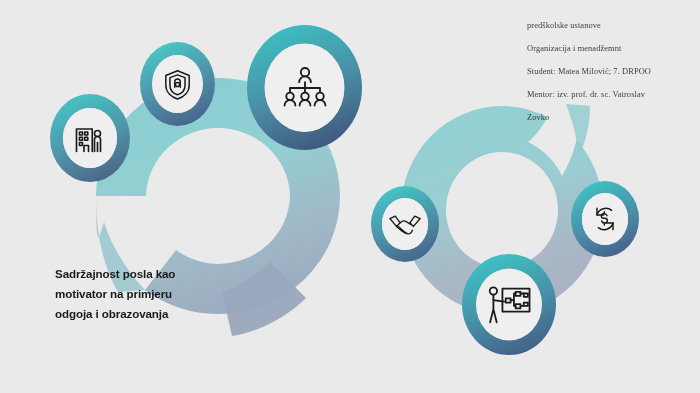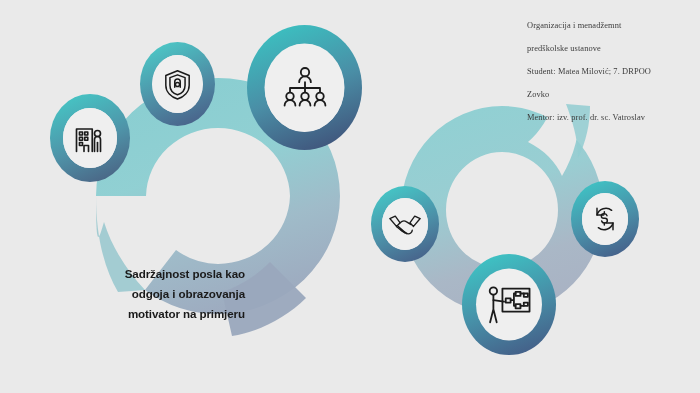--- a/index.html
+++ b/index.html
@@ -47,21 +47,20 @@
     position: absolute;
     left: 55px;
     top: 264px;
     width: 190px;
     font-size: 11.6px;
     line-height: 20px;
     font-weight: bold;
     color: #1a1a1a;
     font-family: "Liberation Sans", sans-serif;
     letter-spacing: -0.1px;
-    text-align: right;
   }
   #subtitle-block .sub-line {
     display: block;
   }
 
   
   .bubble {
     position: absolute;
     border-radius: 50%;
   }
@@ -301,26 +300,26 @@
         <rect class="ico-stroke" x="36" y="9" width="6" height="5"></rect>
         <rect class="ico-stroke" x="36" y="24" width="6" height="5"></rect>
         <rect class="ico-stroke" x="46" y="11" width="5" height="4"></rect>
         <rect class="ico-stroke" x="46" y="22" width="5" height="4"></rect>
         <path class="ico-stroke" d="M30 19 H34 M34 19 V11 H36 M34 19 V26 H36 M42 11 H46 M42 26 H46"></path>
       </svg>
     </div>
   </div>
 
   <div id="meta-block">
+    <span class="meta-line">predškolske ustanove</span>
     <span class="meta-line">Organizacija i menadžemnt</span>
-    <span class="meta-line">predškolske ustanove</span>
     <span class="meta-line">Student: Matea Milović; 7. DRPOO</span>
+    <span class="meta-line">Mentor: izv. prof. dr. sc. Vatroslav</span>
     <span class="meta-line">Zovko</span>
-    <span class="meta-line">Mentor: izv. prof. dr. sc. Vatroslav</span>
   </div>
 
   <div id="subtitle-block">
     <span class="sub-line">Sadržajnost posla kao</span>
+    <span class="sub-line">motivator na primjeru</span>
     <span class="sub-line">odgoja i obrazovanja</span>
-    <span class="sub-line">motivator na primjeru</span>
   </div>
 
 </div>
 
 </body></html>

